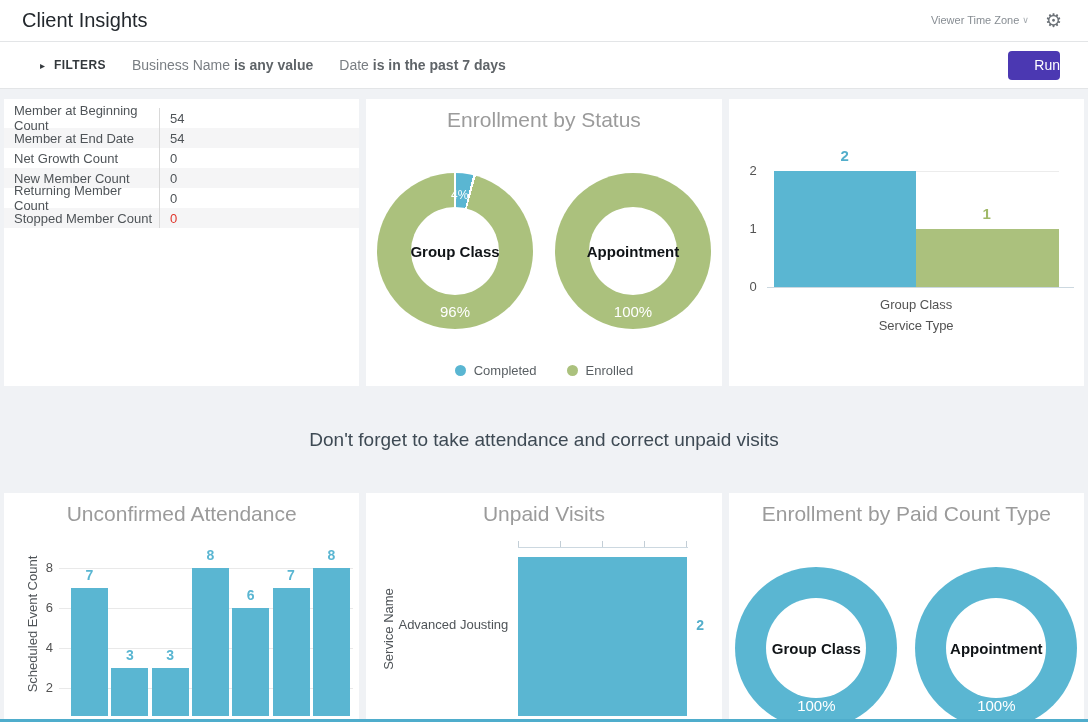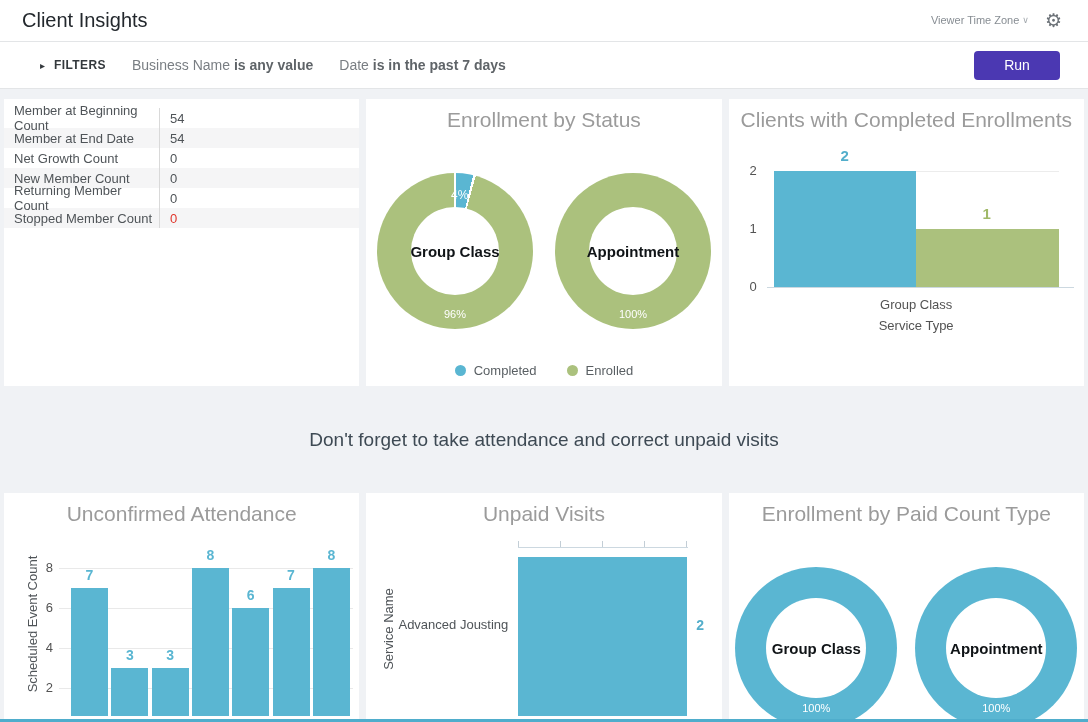--- a/index.html
+++ b/index.html
@@ -20,22 +20,22 @@
   .gear { margin-left:16px; font-size:19px; color:#6b7177; cursor:pointer; line-height:1; }
 
   
   .filterbar { height:47px; background:#fff; border-bottom:1px solid #e3e5e7;
     display:flex; align-items:center; padding:0 28px 0 40px; }
   .filters-toggle { display:flex; align-items:center; gap:9px; cursor:pointer; }
   .filters-arrow { font-size:10px; color:#34393d; }
   .filters-label { font-size:12px; font-weight:700; letter-spacing:.4px; color:#34393d; }
   .filter-item { margin-left:26px; font-size:14px; color:#797e83; cursor:pointer; }
   .filter-item b { color:#5f6468; font-weight:700; }
-  .run-btn { margin-left:auto; width:86px; height:29px; border:none; border-radius:4px;
-    background:#4b38b2; color:#fff; font-size:14px; font-family:inherit; cursor:pointer; }
+  .run-btn { margin-left:auto; width:52px; height:29px; border:none; border-radius:4px;
+    background:#4b38b2; color:#fff; font-size:14px; font-family:inherit; cursor:pointer;text-align:right; }
 
   
   .dash { padding:10px 4px 0 4px; display:grid; grid-template-columns:1fr 1fr 1fr;
     grid-template-rows:287px 107px 228px; column-gap:7px; }
   .tile { background:#fff; position:relative; overflow:hidden; }
   .tile-title { text-align:center; font-size:21px; font-weight:300; color:#9b9b9b; padding-top:9px; }
 
   
   .mtable { margin-top:9px; font-size:13px; }
   .trow { display:flex; align-items:center; height:20px; }
@@ -50,21 +50,21 @@
   .donut { position:relative; border-radius:50%; cursor:pointer; }
   .donut.d156 { width:156px; height:156px; }
   .donut.d162 { width:162px; height:162px; }
   .donut .hole { position:absolute; background:#fff; border-radius:50%; }
   .d156 .hole { inset:34px; }
   .d162 .hole { inset:31px; }
   .donut-center { position:absolute; inset:0; display:flex; align-items:center; justify-content:center;
     font-size:15px; font-weight:700; color:#101417; z-index:2; }
   .pct-top { position:absolute; top:15px; left:calc(50% - 4px); color:#fff; font-size:12px; z-index:1; }
   .pct-bottom { position:absolute; bottom:9px; left:0; width:100%; text-align:center; color:#fff;
-    font-size:11px; z-index:1; }
+    font-size:15px; z-index:1; }
   .d162 .pct-bottom { bottom:15px; }
 
   
   .legend { position:absolute; left:0; width:100%; display:flex; justify-content:center; gap:30px; }
   .legend-item { display:flex; align-items:center; gap:8px; font-size:13px; color:#595f63; cursor:pointer; }
   .dot { width:11px; height:11px; border-radius:50%; }
 
   
   .cc-plot { position:absolute; left:45px; top:72px; width:285px; height:116px; }
   .cc-grid { position:absolute; left:0; width:100%; height:1px; background:#ececec; }
@@ -178,21 +178,20 @@
         <span>Completed</span>
       </div>
       <div class="legend-item">
         <span class="dot" style="background: rgb(171, 193, 125);"></span>
         <span>Enrolled</span>
       </div>
     </div>
   </div>
 
   <div class="tile">
-    <div class="tile-title">Clients with Completed Enrollments</div>
     <div class="cc-ticks" id="cc-ticks">
         <span style="top: 180px;">0</span>
         <span style="top: 122px;">1</span>
         <span style="top: 64px;">2</span>
       </div>
     <div class="cc-plot" id="cc-plot">
       <div class="cc-grid" style="top:0;"></div>
       <div class="cc-grid" style="top:58px;"></div>
       <div class="cc-bar" id="cc-bar-0" style="left: 0px; width: 142px; height: 116px; background: rgb(90, 182, 210);"></div>
       <div class="cc-bar" id="cc-bar-1" style="left: 142px; width: 143px; height: 58px; background: rgb(171, 193, 125);"></div>

